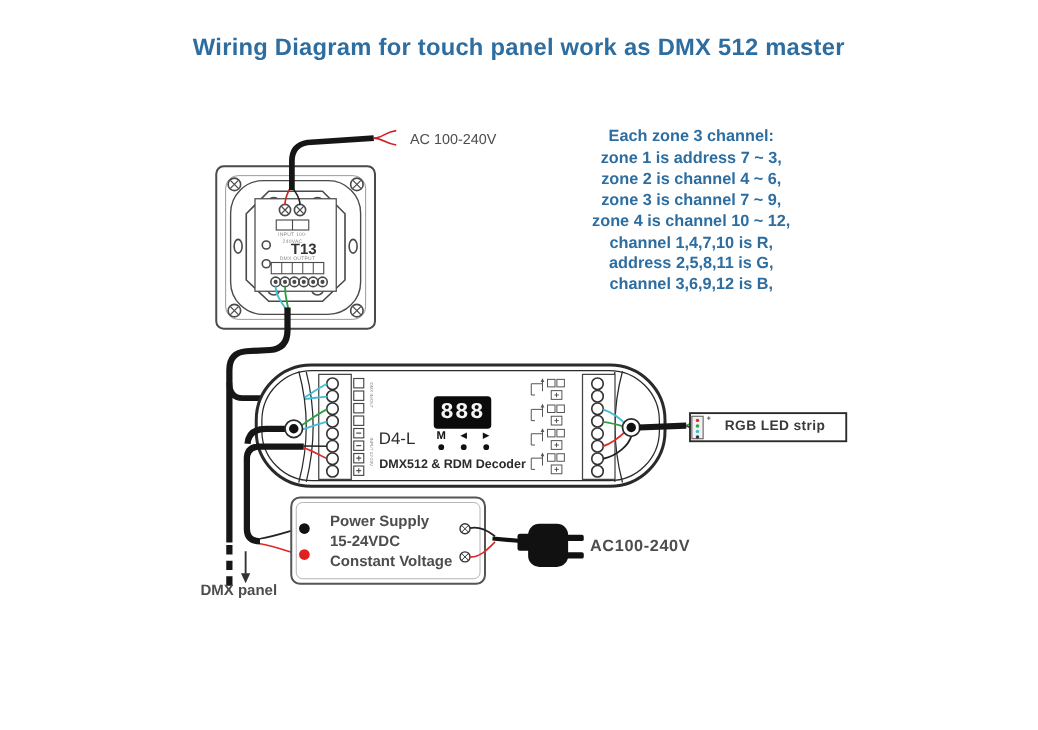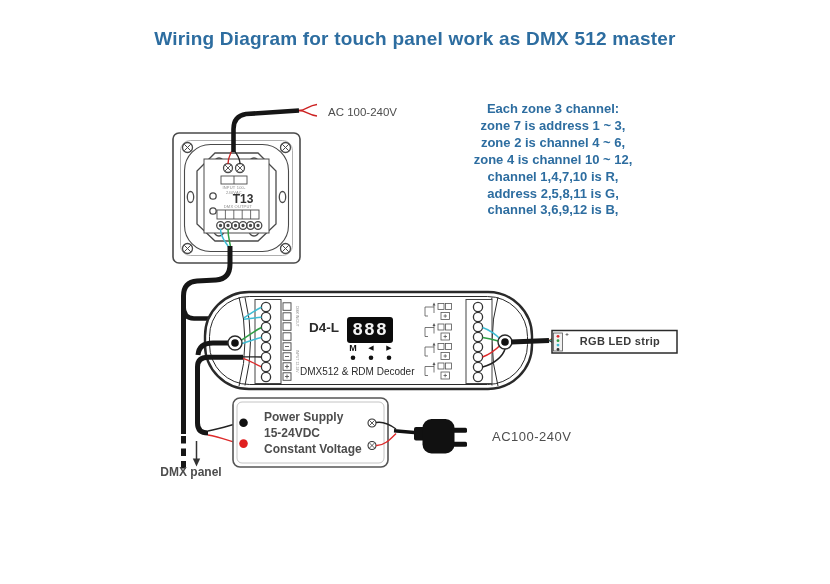--- a/index.html
+++ b/index.html
@@ -15,37 +15,37 @@
   .note{
     left:423px;top:101px;width:260px;text-align:center;
     color:#2d6da0;font-weight:700;font-size:13px;line-height:16.9px;
   }
   .lbl{color:#4d4d4d;white-space:nowrap;}
   .ac-top{left:328px;top:106px;font-size:11.5px;}
   .t13{left:226px;top:192px;width:34px;text-align:center;font-size:12px;font-weight:700;color:#333;}
   .tiny{font-size:4px;color:#8a8a8a;letter-spacing:.2px;}
   .panel-in{left:218px;top:185px;width:32px;text-align:center;}
   .panel-out{left:222px;top:203.5px;width:32px;text-align:center;}
-  .d4l{left:303px;top:320px;width:42px;text-align:center;font-size:13.5px;font-weight:700;color:#2b2b2b;}
+  .d4l{left:303px;top:343px;width:42px;font-size:13.5px;font-weight:400;color:#2b2b2b;}
   .display{
     left:347px;top:317px;width:46px;height:26px;background:#0b0b0b;border-radius:3px;
     color:#f4f4f4;font-family:Liberation Mono, monospace;font-weight:700;
     font-size:18px;line-height:26px;text-align:center;letter-spacing:1px;
   }
   .btn-m{left:346px;top:343px;width:14px;text-align:center;font-size:9px;font-weight:700;color:#111;}
   .btn-l{left:364px;top:344px;width:14px;text-align:center;font-size:7px;color:#111;}
   .btn-r{left:382px;top:344px;width:14px;text-align:center;font-size:7px;color:#111;}
-  .decname{left:300px;top:365.5px;width:124px;font-size:10px;font-weight:400;color:#2b2b2b;}
+  .decname{left:300px;top:365.5px;width:124px;text-align:center;font-size:10px;font-weight:700;color:#2b2b2b;}
   .portlbl{font-size:3.5px;color:#888;transform:rotate(90deg);transform-origin:left top;white-space:nowrap;}
   .pl1{left:299px;top:306px;}
   .pl2{left:299px;top:350px;}
   .striplbl{left:565px;top:334.5px;width:110px;text-align:center;font-size:11px;font-weight:700;color:#3a3a3a;letter-spacing:.3px;}
   .psu{left:264px;font-size:12px;font-weight:600;color:#4d4d4d;}
   .psu1{top:410px;} .psu2{top:426px;} .psu3{top:442px;}
-  .ac-plug{left:492px;top:429px;font-size:13px;font-weight:400;letter-spacing:.5px;text-align:right;}
+  .ac-plug{left:472px;top:429px;font-size:13px;font-weight:700;letter-spacing:.5px;text-align:right;}
   .dmx-sig{left:158px;top:465px;width:66px;text-align:center;font-size:12px;font-weight:600;}
 </style>
 </head>
 <body>
 
 <div class="canvas">
 
   <svg class="abs" style="left:0;top:0" width="830" height="584" viewBox="0 0 830 584">
 
     <g stroke="#4a4a4a" fill="none" stroke-width="1.3">
@@ -299,22 +299,23 @@
       <circle cx="353" cy="357.7" r="2.3"></circle>
       <circle cx="371" cy="357.7" r="2.3"></circle>
       <circle cx="389" cy="357.7" r="2.3"></circle>
     </g>
   </svg>
 
   <div class="abs title">Wiring Diagram for touch panel work as DMX 512 master</div>
 
   <div class="abs note">
     <div>Each zone 3 channel:</div>
-    <div>zone 7 is address 1 ~ 3,</div>
+    <div>zone 1 is address 7 ~ 3,</div>
     <div>zone 2 is channel 4 ~ 6,</div>
+    <div>zone 3 is channel 7 ~ 9,</div>
     <div>zone 4 is channel 10 ~ 12,</div>
     <div>channel 1,4,7,10 is R,</div>
     <div>address 2,5,8,11 is G,</div>
     <div>channel 3,6,9,12 is B,</div>
   </div>
 
   <div class="abs lbl ac-top">AC 100-240V</div>
   <div class="abs t13">T13</div>
   <div class="abs tiny panel-in">INPUT 100-240VAC</div>
   <div class="abs tiny panel-out">DMX OUTPUT</div>

